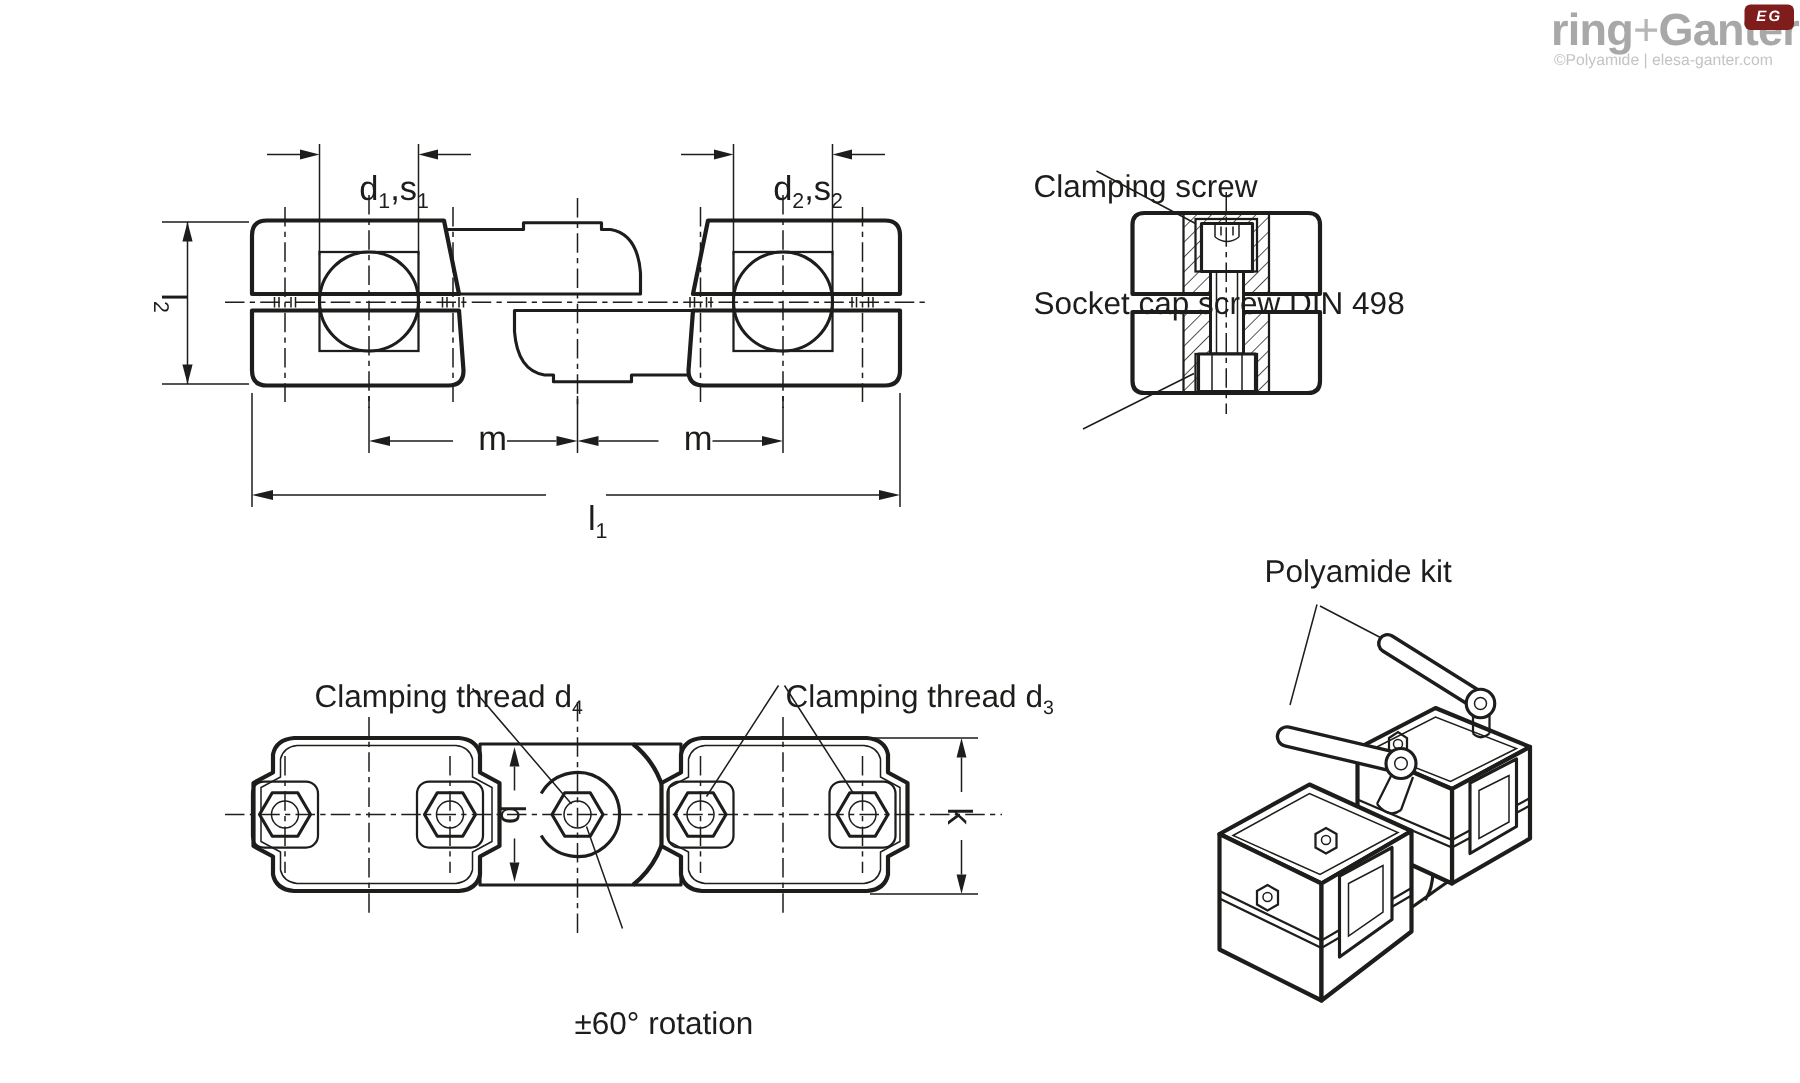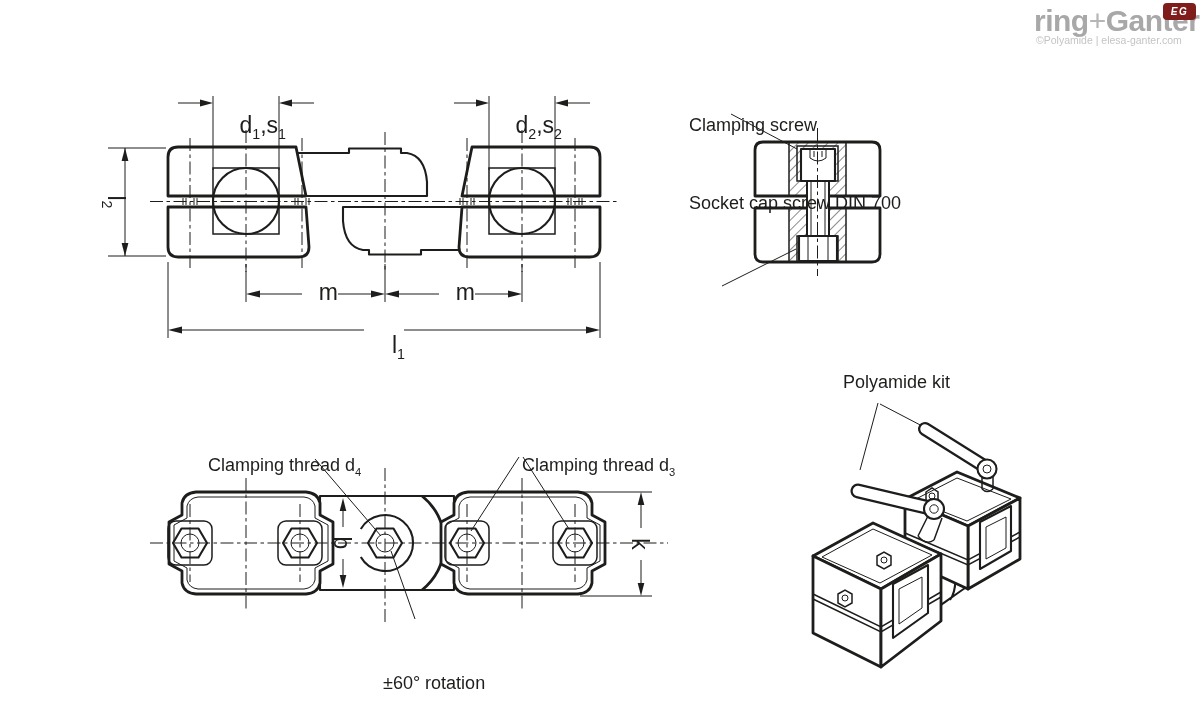--- a/index.html
+++ b/index.html
@@ -13,21 +13,21 @@
   .s3 {stroke:#1d1d1b;stroke-width:2.8;fill:none;stroke-linejoin:round;}
   .s3f{stroke:#1d1d1b;stroke-width:2.8;fill:#ffffff;stroke-linejoin:round;}
   .s2 {stroke:#1d1d1b;stroke-width:2.1;fill:none;stroke-linejoin:round;}
   .s2f{stroke:#1d1d1b;stroke-width:2.1;fill:#ffffff;stroke-linejoin:round;}
   .s15{stroke:#1d1d1b;stroke-width:1.5;fill:none;}
   .t  {stroke:#1d1d1b;stroke-width:1;fill:none;}
   .cl {stroke:#1d1d1b;stroke-width:1;fill:none;stroke-dasharray:13 3.5 3.5 3.5;}
   .ar {fill:#1d1d1b;stroke:none;}
   
   .lbl{position:absolute;white-space:pre;color:#1d1d1b;}
-  .callout{font-size:18px;line-height:26px;}
+  .callout{font-size:21px;line-height:26px;}
   .dim{font-size:23px;}
   .dim sub,.callout sub{font-size:0.62em;}
   .center{text-align:right;}
   .v{display:flex;align-items:center;justify-content:center;transform:rotate(90deg);}
   
   .logo{position:absolute;left:1034px;top:6px;font-weight:bold;font-size:30px;
         color:#a8a8a8;letter-spacing:-0.5px;line-height:30px;}
   .logo .plus{font-weight:normal;color:#b6b6b6;}
   .copyright{position:absolute;left:1036px;top:34px;font-size:10.5px;color:#c4c4c4;}
   .badge{position:absolute;left:1163px;top:3px;width:33px;height:17px;background:#7f1d1d;
@@ -191,21 +191,21 @@
     <path d="M858,491 L930,508" stroke="#ffffff" stroke-width="10.5" stroke-linecap="round" fill="none"></path>
     <circle class="s2f" cx="987" cy="469" r="9.5"></circle>
     <circle class="t" cx="987" cy="469" r="4"></circle>
     <circle class="s2f" cx="934" cy="509" r="10"></circle>
     <circle class="t" cx="934" cy="509" r="4.2"></circle>
   </g>
 </svg>
 
 <div class="lbl callout" style="left:689px;top:60px;">
   <div>Clamping screw</div>
-  <div>Socket cap screw DIN 700</div>
+  <div>Socket cap screw DIN 498</div>
 </div>
 
 <div class="lbl callout" style="left:697px;top:286px;">
 </div>
 
 <div class="lbl callout" style="left:843px;top:369px;">Polyamide kit</div>
 
 <div class="lbl callout" style="left:198px;top:426px;">
   <span>Clamping thread d</span><sub>4</sub>
 </div>

